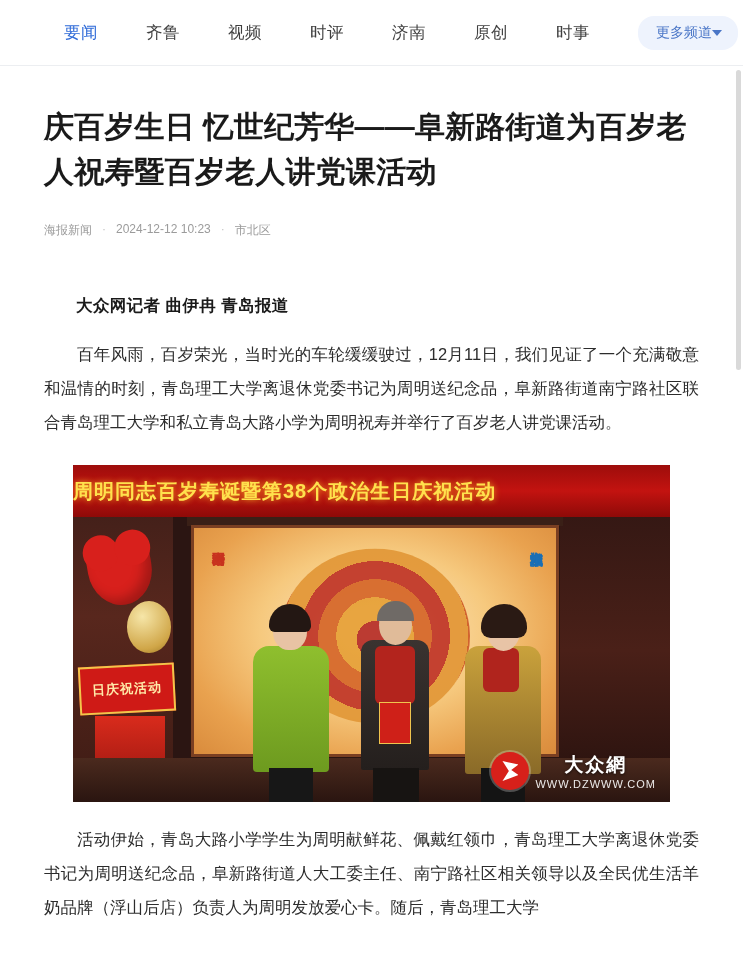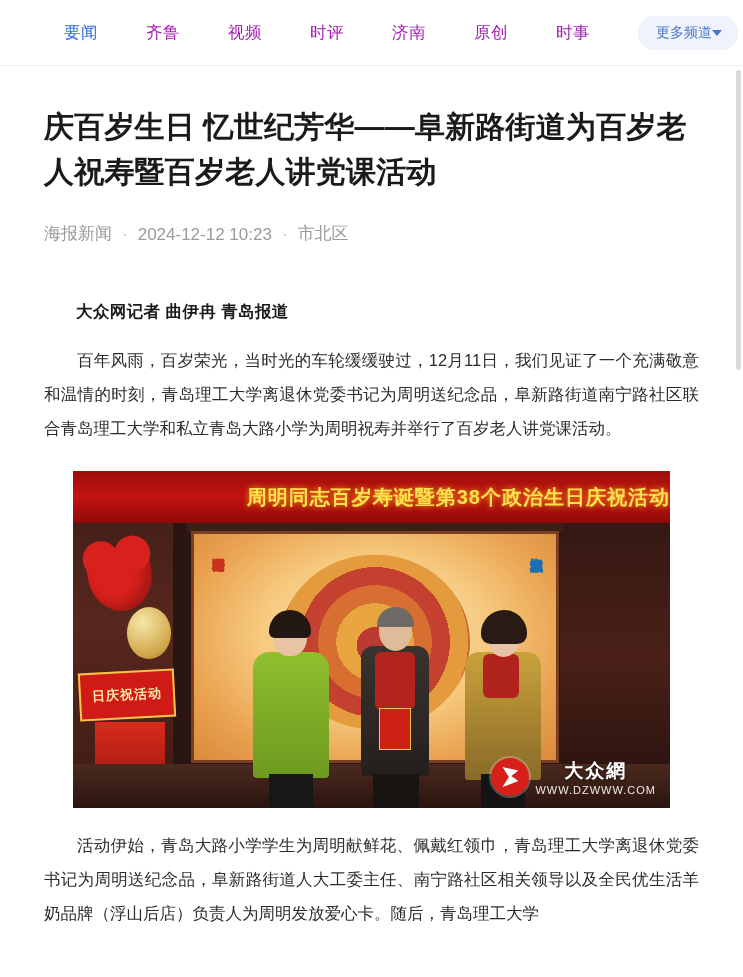--- a/index.html
+++ b/index.html
@@ -28,21 +28,21 @@
     position: relative;
   }
   .nav-items {
     display: flex;
     align-items: center;
     flex: 1;
     margin-left: 20px;
   }
   .nav-item {
     font-size: 16.5px;
-    color: #a21caf;
+    color: #404040;
     margin-right: 48px;
     letter-spacing: 0.5px;
     cursor: pointer;
     white-space: nowrap;
   }
   .nav-item.active {
     color: #2f6bd8;
   }
   .more-channels {
     background: #eef3fd;
@@ -73,24 +73,24 @@
   .article-title {
     font-size: 30px;
     line-height: 45px;
     font-weight: bold;
     color: #1a1a1a;
     margin: 38px 0 0 0;
     letter-spacing: 0.2px;
   }
   .meta {
     margin-top: 28px;
-    font-size: 17px;
+    font-size: 12px;
     color: #9b9b9b;
     display: flex;
-    align-items: flex-end;
+    align-items: flex-start;
     gap: 10px;
   }
   .meta .dot {
     color: #c4c4c4;
   }
 
   .byline {
     margin-top: 56px;
     font-size: 16.5px;
     font-weight: bold;
@@ -132,21 +132,21 @@
   }
   
   .led {
     position: absolute;
     left: 0; top: 0;
     width: 100%;
     height: 52px;
     background: linear-gradient(180deg,#9d0d0b 0%, #c31310 50%, #8e0a08 100%);
     display: flex;
     align-items: center;
-    justify-content: flex-end;
+    justify-content: flex-start;
   }
   .led-text {
     color: #ffe14d;
     font-size: 20px;
     font-weight: bold;
     letter-spacing: 1px;
     text-shadow: 0 0 6px rgba(255,210,40,.8);
     white-space: nowrap;
   }
   

